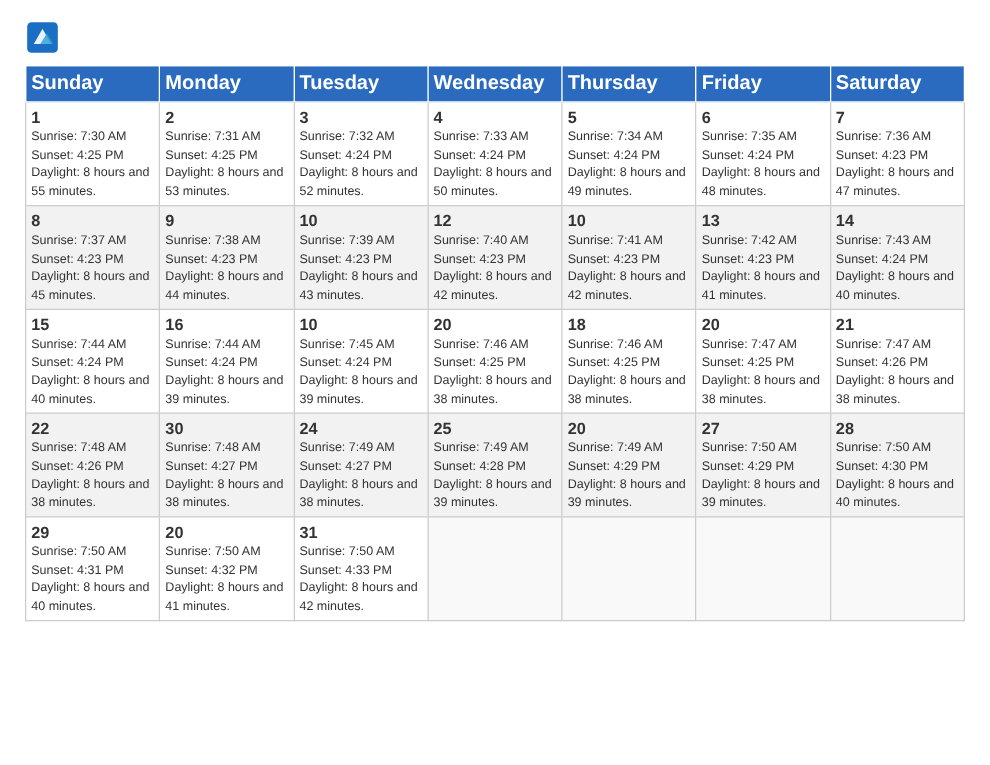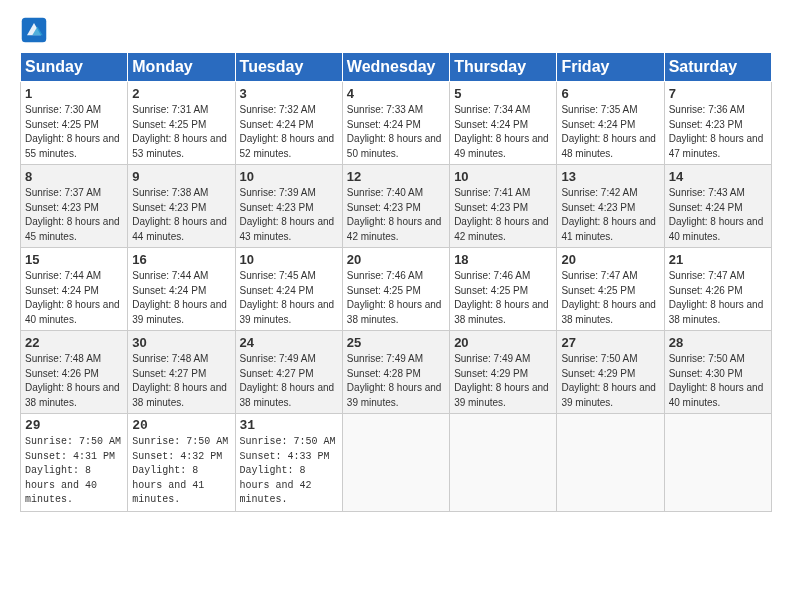--- a/index.html
+++ b/index.html
@@ -90,21 +90,20 @@
     .day-info {
       font-size: 10px;
       line-height: 1.45;
       color: #333;
     }
     .empty-cell {
       background: #f9f9f9 !important;
     }
     .last-row td {
       height: 64px;
-      font-family: Liberation Mono, monospace;
     }
   </style>
 </head>
 <body>
 
 <div class="page">
   <div class="header">
     <div class="logo">
       <svg class="logo-icon" viewBox="0 0 32 32">
         <rect x="2" y="2" width="28" height="28" rx="4" fill="#1a6fc4"></rect>

